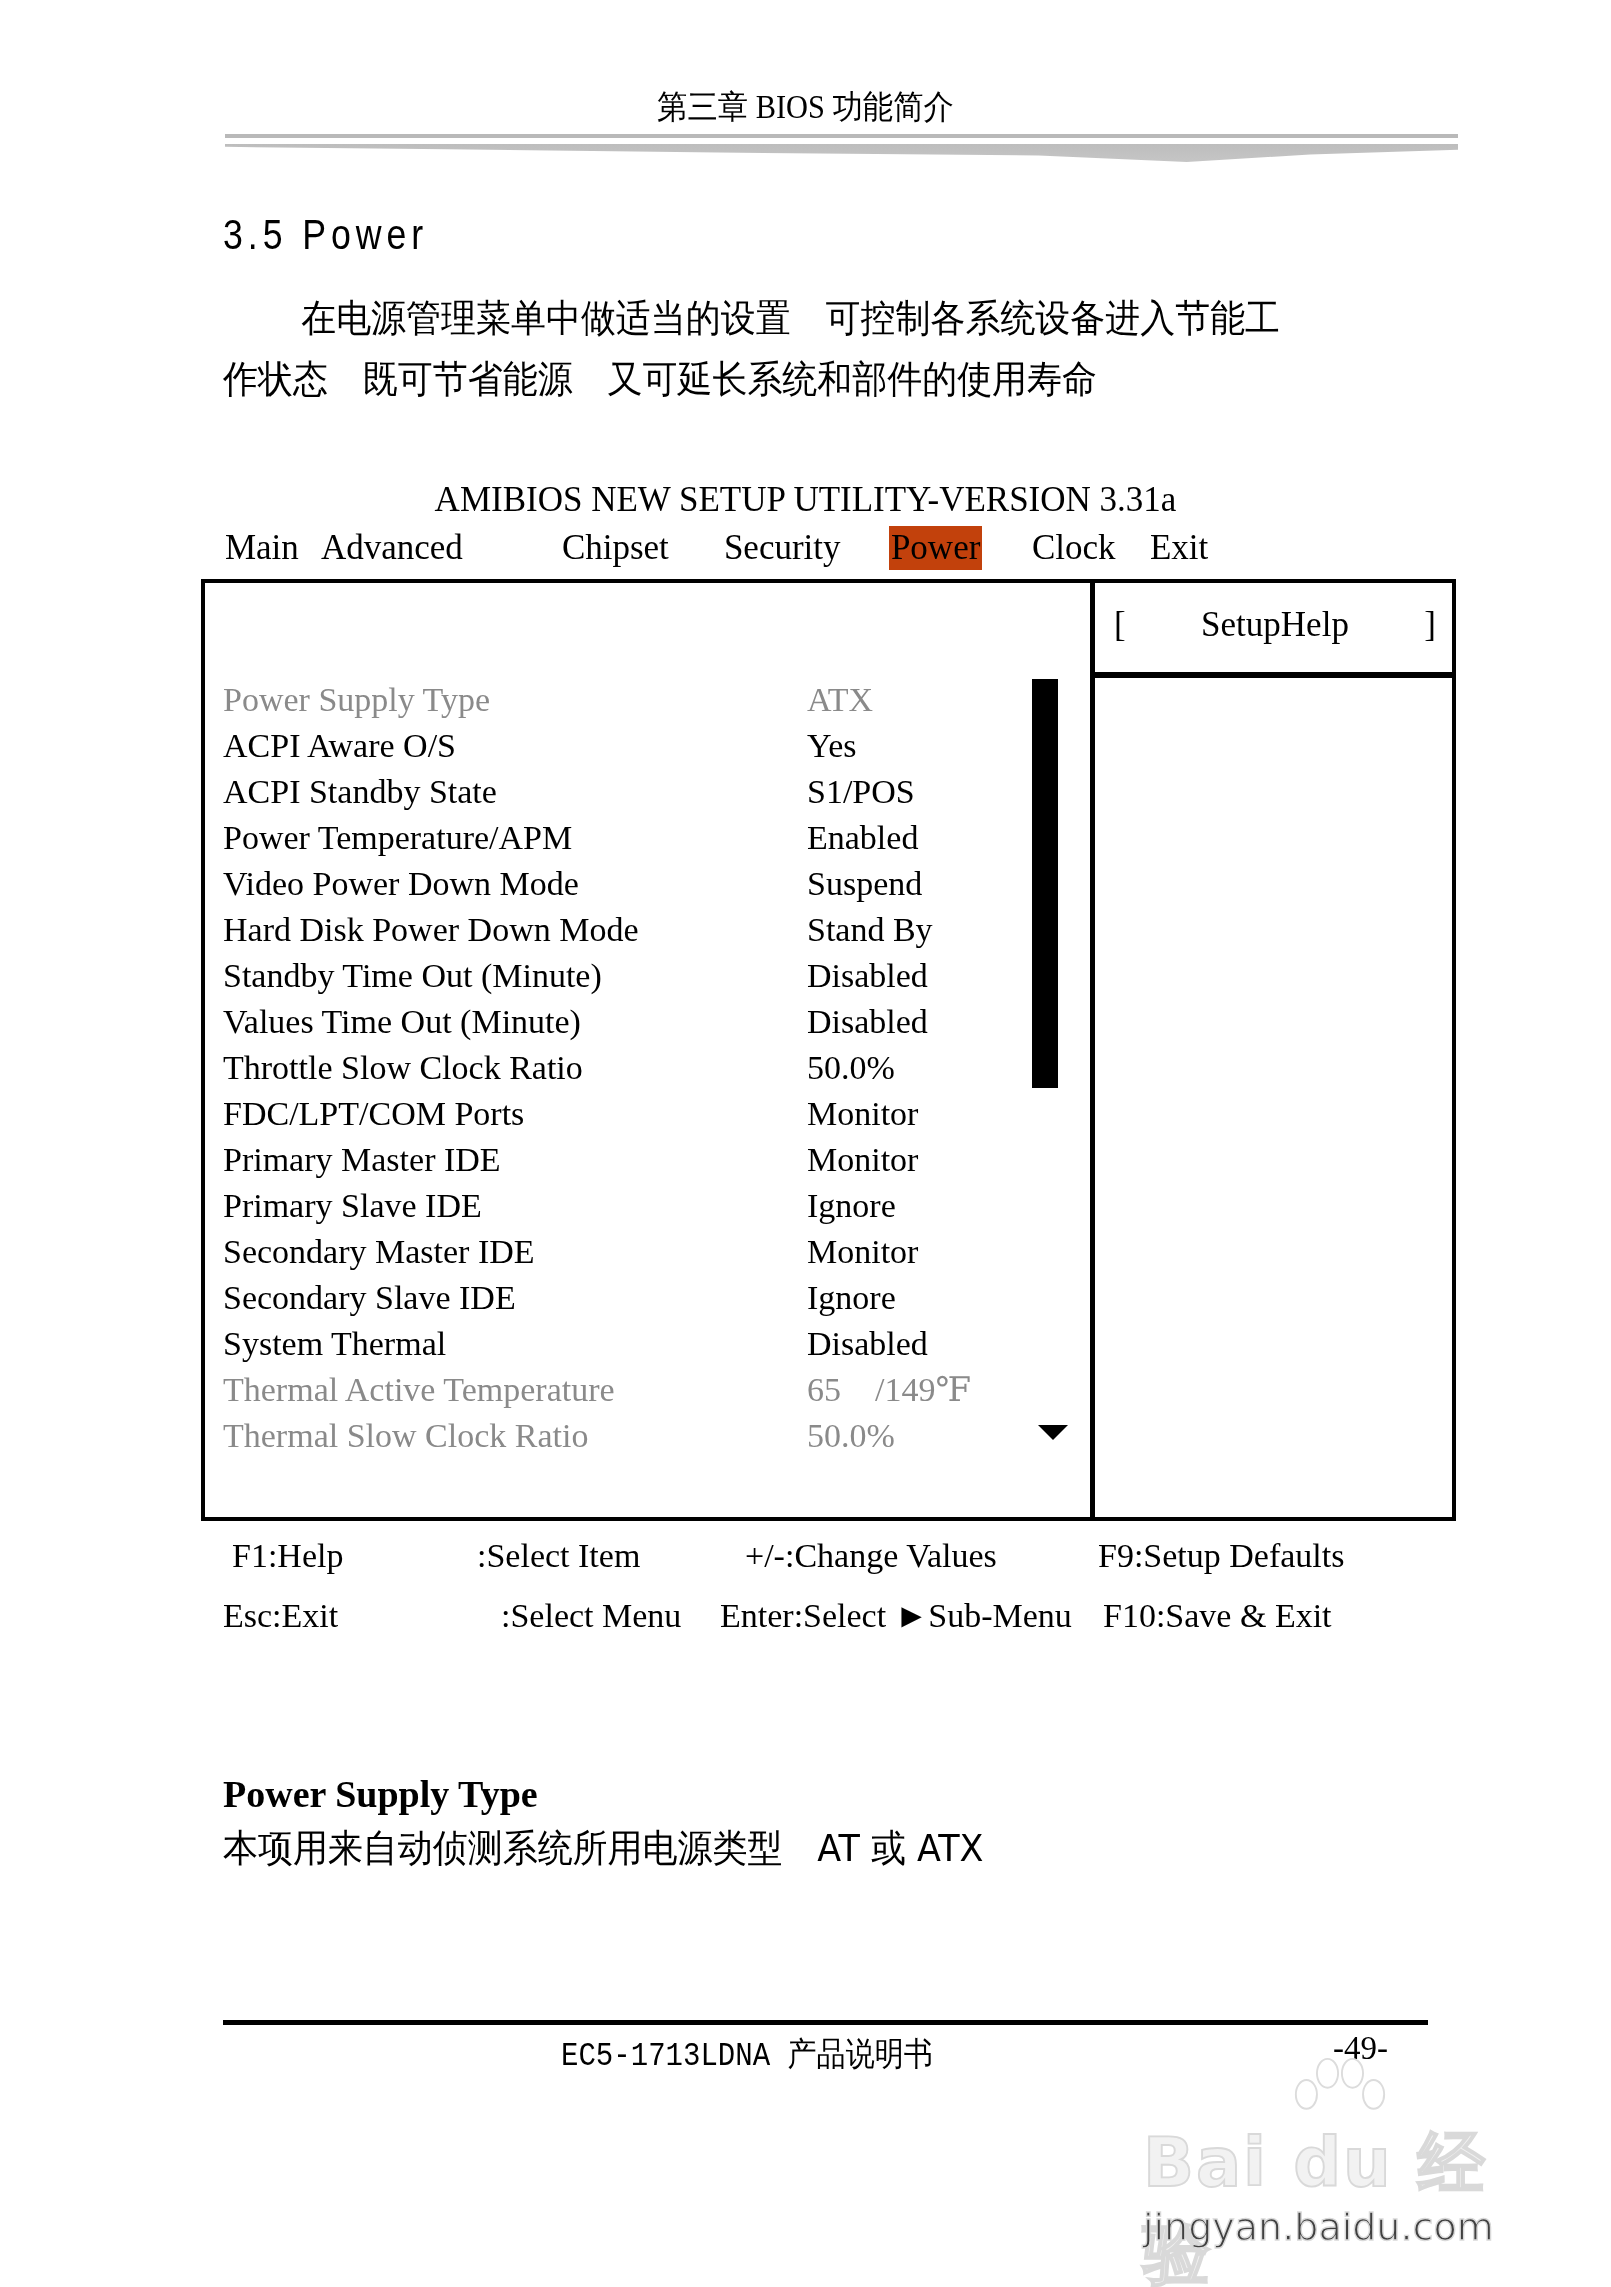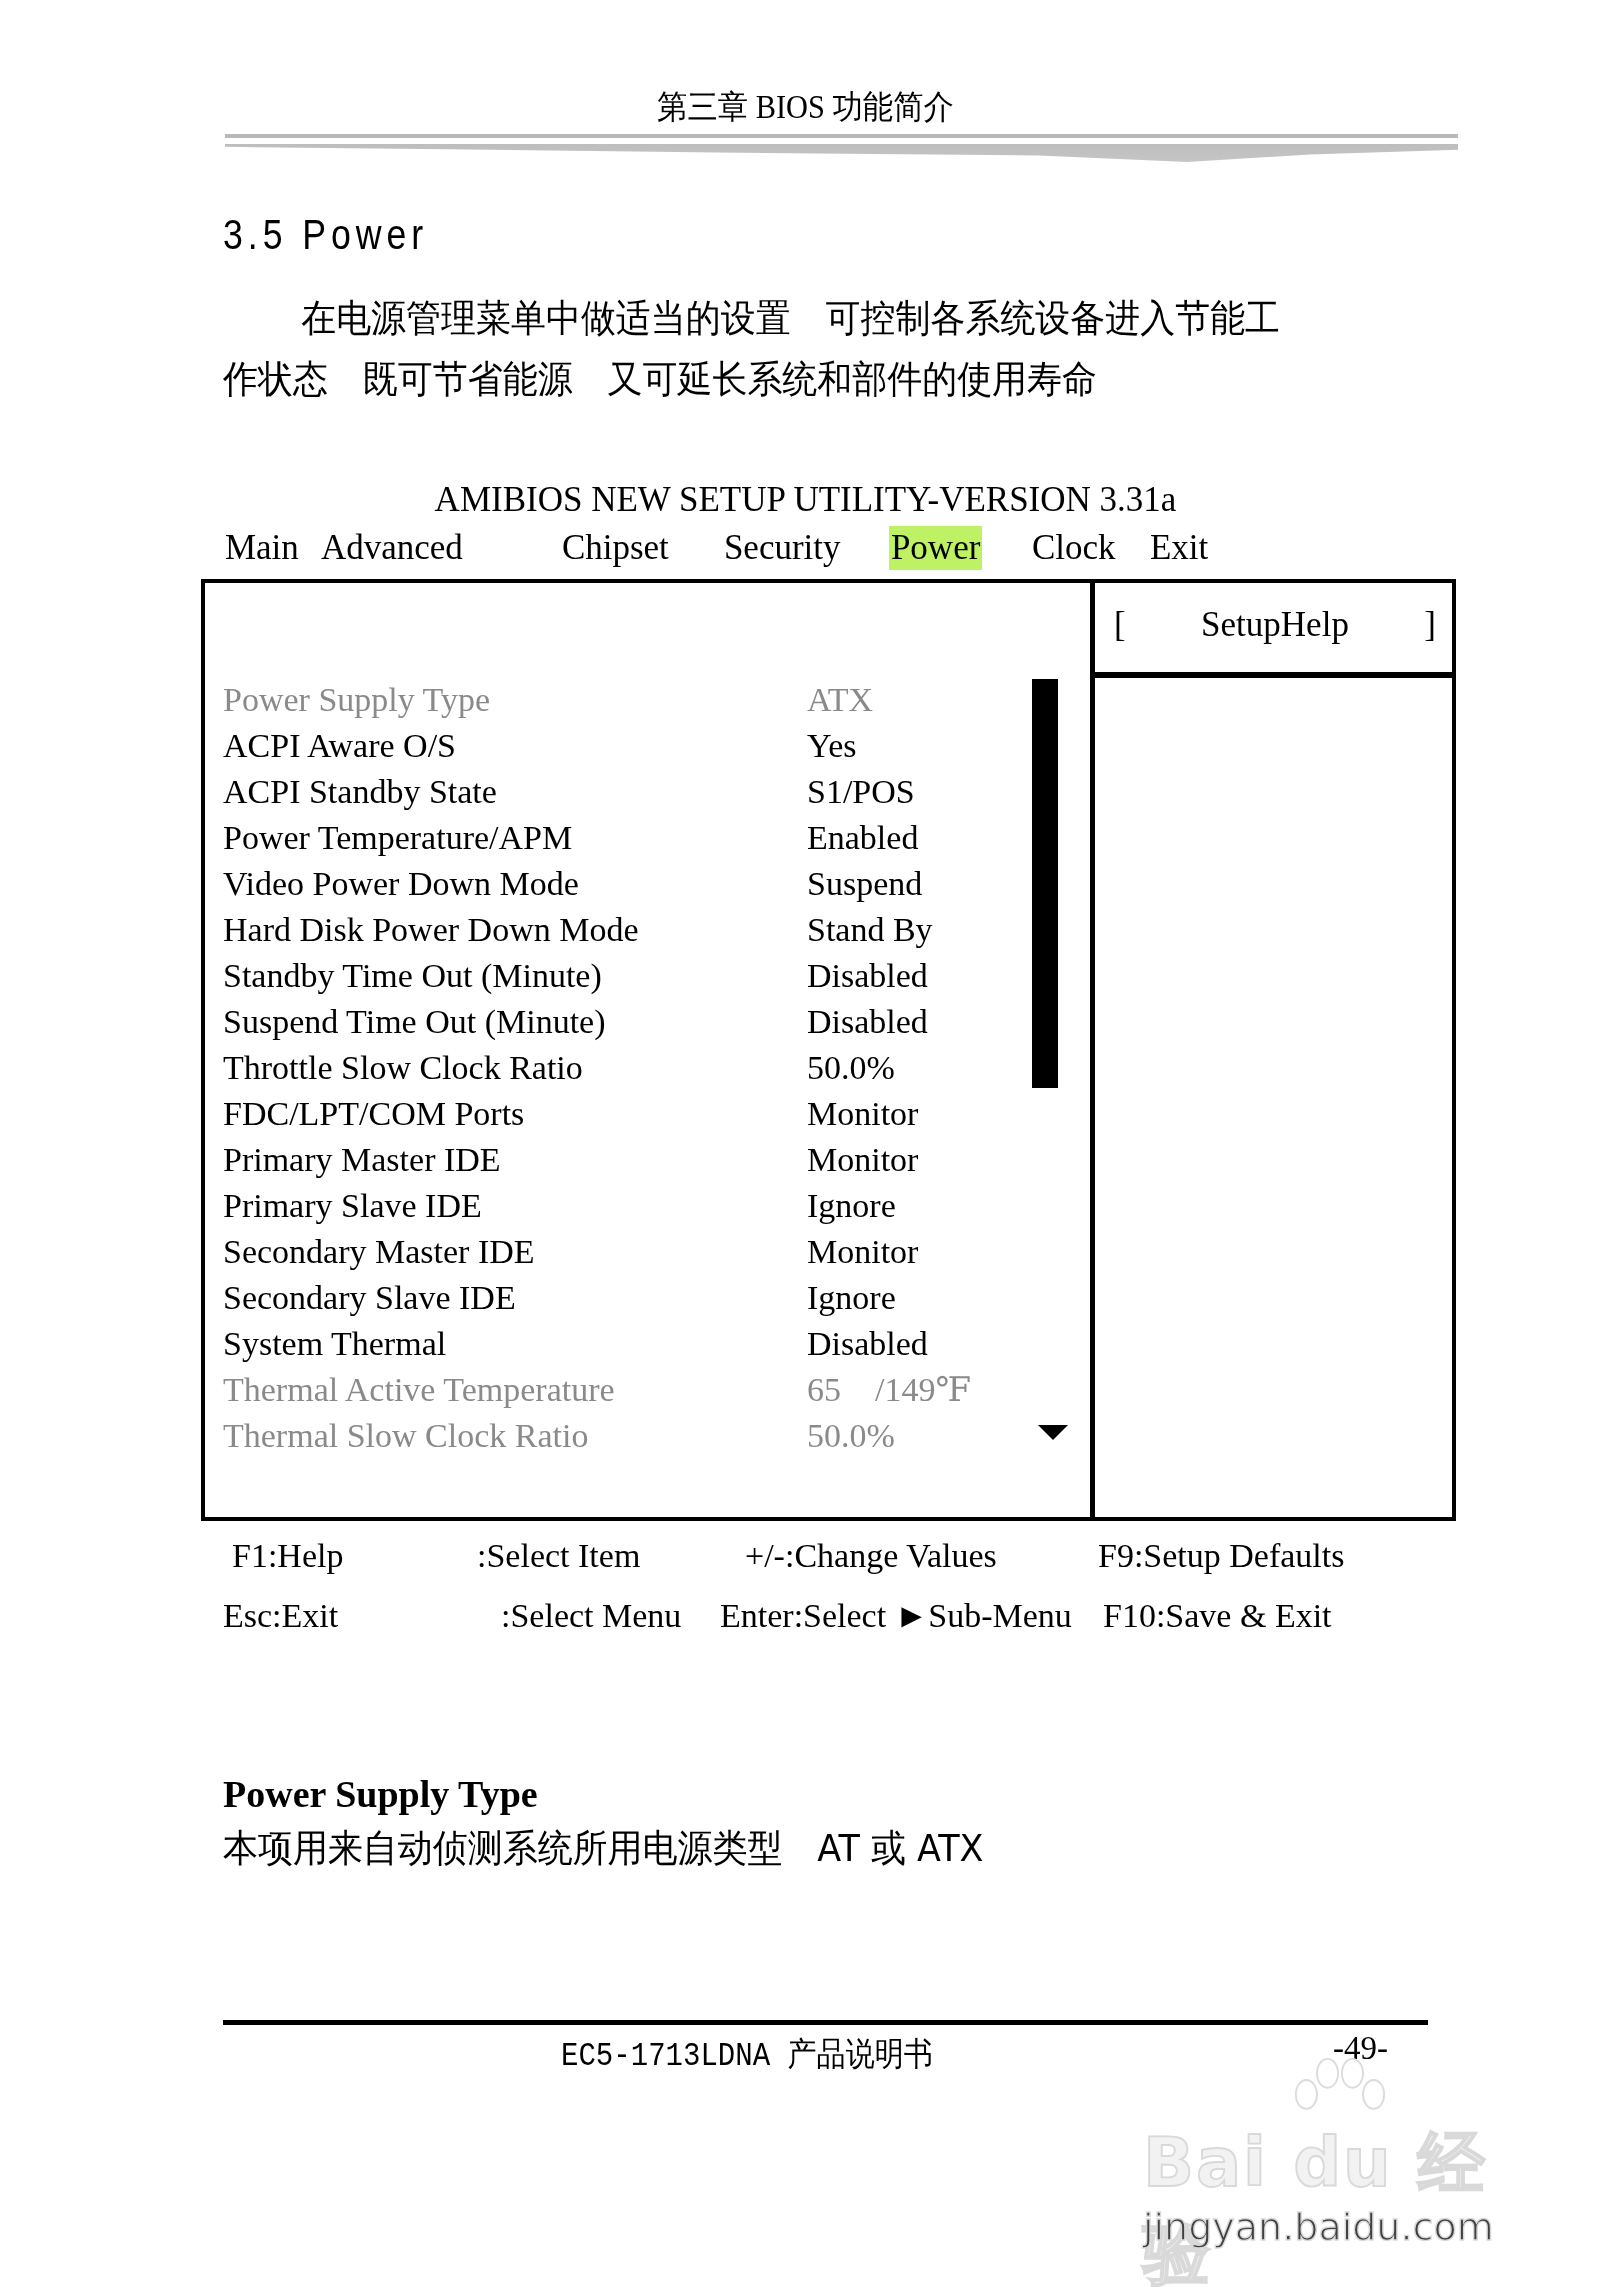--- a/index.html
+++ b/index.html
@@ -32,21 +32,21 @@
       transform: scaleX(0.92); transform-origin: 0 0; white-space: pre-wrap;
     }
     .intro .indent { display: inline-block; width: 85px; }
 
     
     .bios-title {
       left: 0; width: 1611px; top: 480px; text-align: center; font-size: 35px;
     }
     .menu-bar { left: 223px; top: 526px; height: 44px; font-size: 35px; }
     .menu-item { position: absolute; top: 0; white-space: nowrap; padding: 0 1.9px; line-height: 44px; cursor: pointer; }
-    .menu-item.active { background: #bef264; }
+    .menu-item.active { background: #c2410c; }
 
     .bios-box {
       left: 201px; top: 579px; width: 1255px; height: 942px;
       border: 4.8px solid #000; box-sizing: border-box;
     }
     .divider-v { left: 1090px; top: 579px; width: 4.8px; height: 942px; background: #000; }
     .help-header-line { left: 1095px; top: 672px; width: 360px; height: 5.8px; background: #000; }
     .help-header {
       left: 1114px; top: 605px; width: 322px; font-size: 35px;
       display: flex; justify-content: space-between;
@@ -158,21 +158,21 @@
   </div>
   <div class="row">
     <span class="label">Hard Disk Power Down Mode</span>
     <span class="value">Stand By</span>
   </div>
   <div class="row">
     <span class="label">Standby Time Out (Minute)</span>
     <span class="value">Disabled</span>
   </div>
   <div class="row">
-    <span class="label">Suspend Time Out (Minute)</span>
+    <span class="label">Values Time Out (Minute)</span>
     <span class="value">Disabled</span>
   </div>
   <div class="row">
     <span class="label">Throttle Slow Clock Ratio</span>
     <span class="value">50.0%</span>
   </div>
   <div class="row">
     <span class="label">FDC/LPT/COM Ports</span>
     <span class="value">Monitor</span>
   </div>

